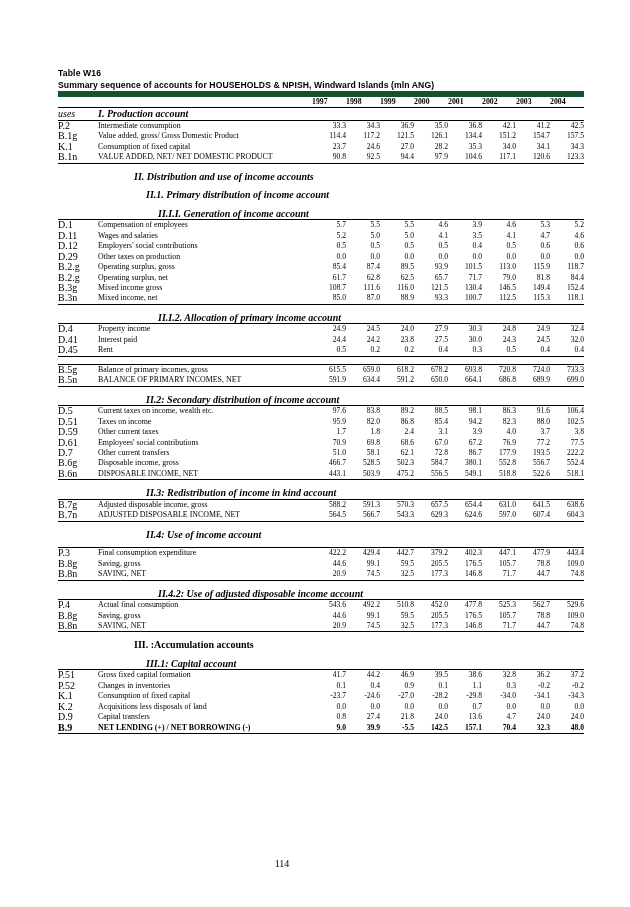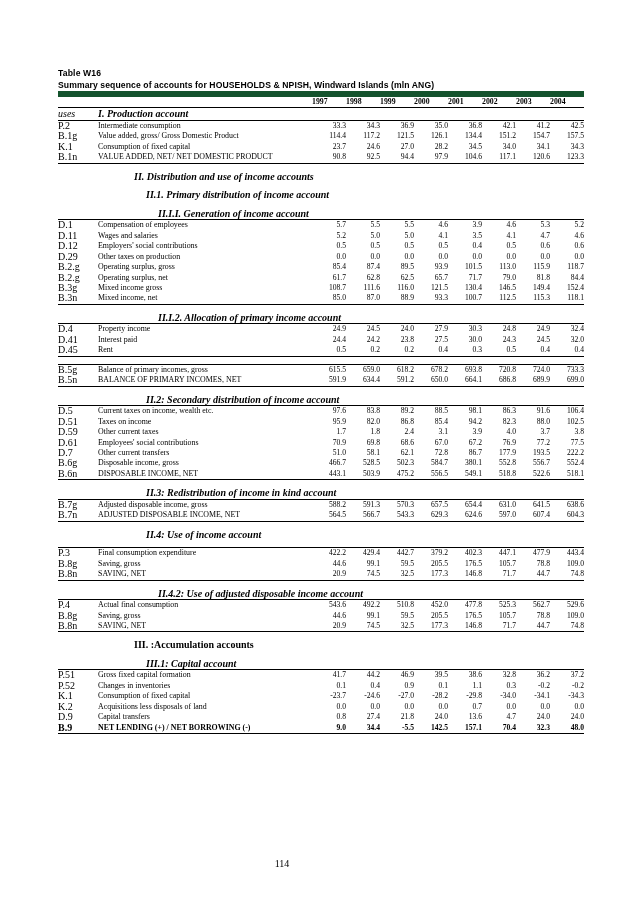--- a/index.html
+++ b/index.html
@@ -188,21 +188,21 @@
             <td class="num">154.7</td>
             <td class="num">157.5</td>
           </tr>
           <tr class="">
             <td class="code">K.1</td>
             <td class="label">Consumption of fixed capital</td>
             <td class="num">23.7</td>
             <td class="num">24.6</td>
             <td class="num">27.0</td>
             <td class="num">28.2</td>
-            <td class="num">34.5</td>
+            <td class="num">35.3</td>
             <td class="num">34.0</td>
             <td class="num">34.1</td>
             <td class="num">34.3</td>
           </tr>
           <tr class="rule-bot">
             <td class="code">B.1n</td>
             <td class="label">VALUE ADDED, NET/ NET DOMESTIC PRODUCT</td>
             <td class="num">90.8</td>
             <td class="num">92.5</td>
             <td class="num">94.4</td>
@@ -681,21 +681,21 @@
             <td class="num">24.0</td>
             <td class="num">13.6</td>
             <td class="num">4.7</td>
             <td class="num">24.0</td>
             <td class="num">24.0</td>
           </tr>
           <tr class="rule-bot bold">
             <td class="code">B.9</td>
             <td class="label">NET LENDING (+) / NET BORROWING (-)</td>
             <td class="num">9.0</td>
-            <td class="num">34.4</td>
+            <td class="num">39.9</td>
             <td class="num">-5.5</td>
             <td class="num">142.5</td>
             <td class="num">157.1</td>
             <td class="num">70.4</td>
             <td class="num">32.3</td>
             <td class="num">48.0</td>
           </tr>
         </tbody>
     </table>
   </div>

